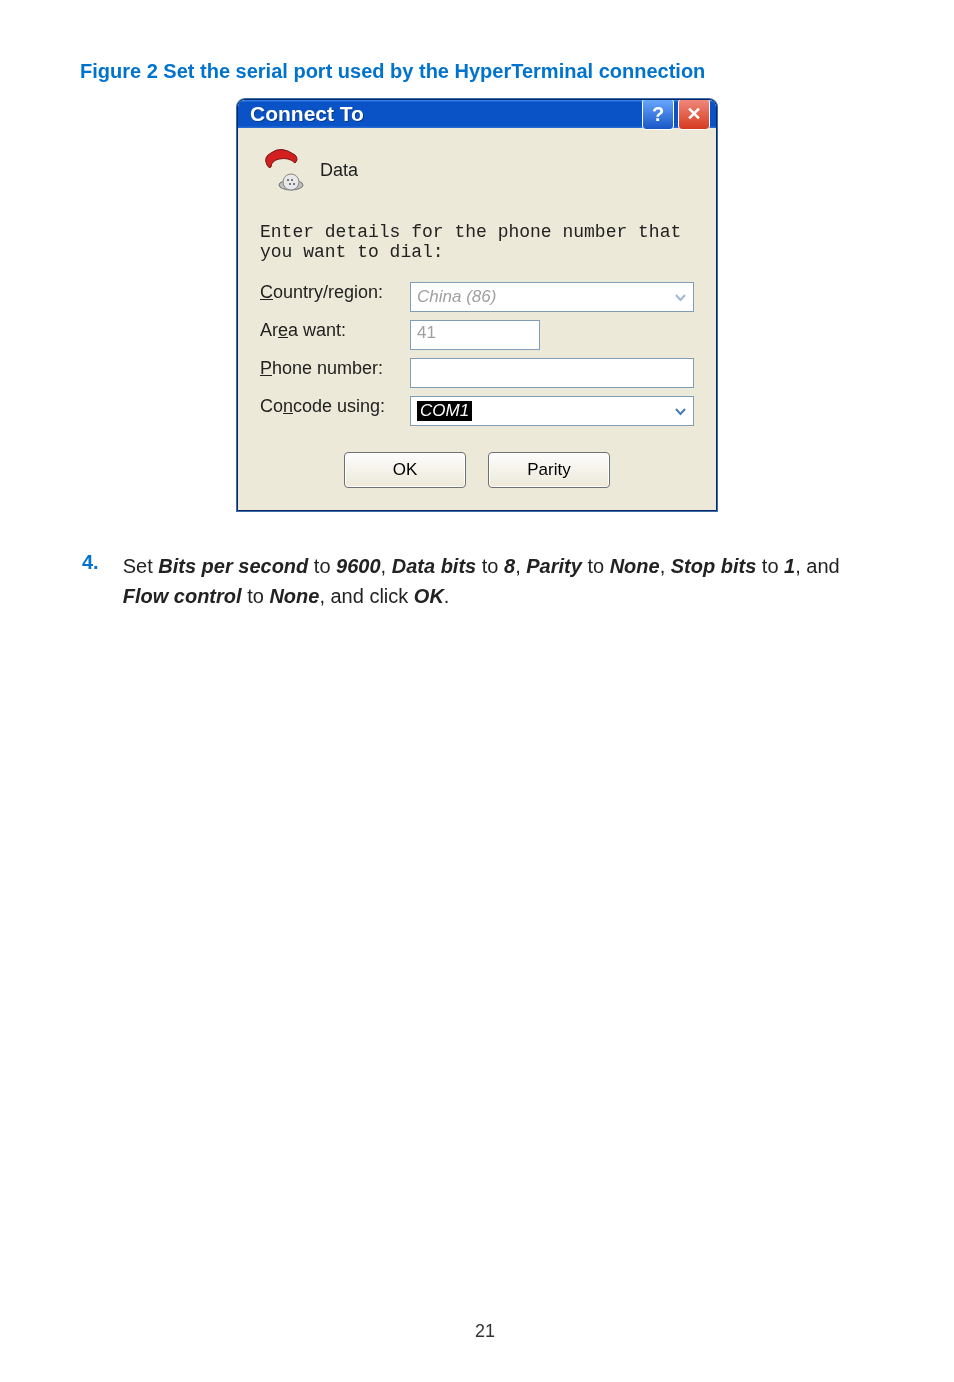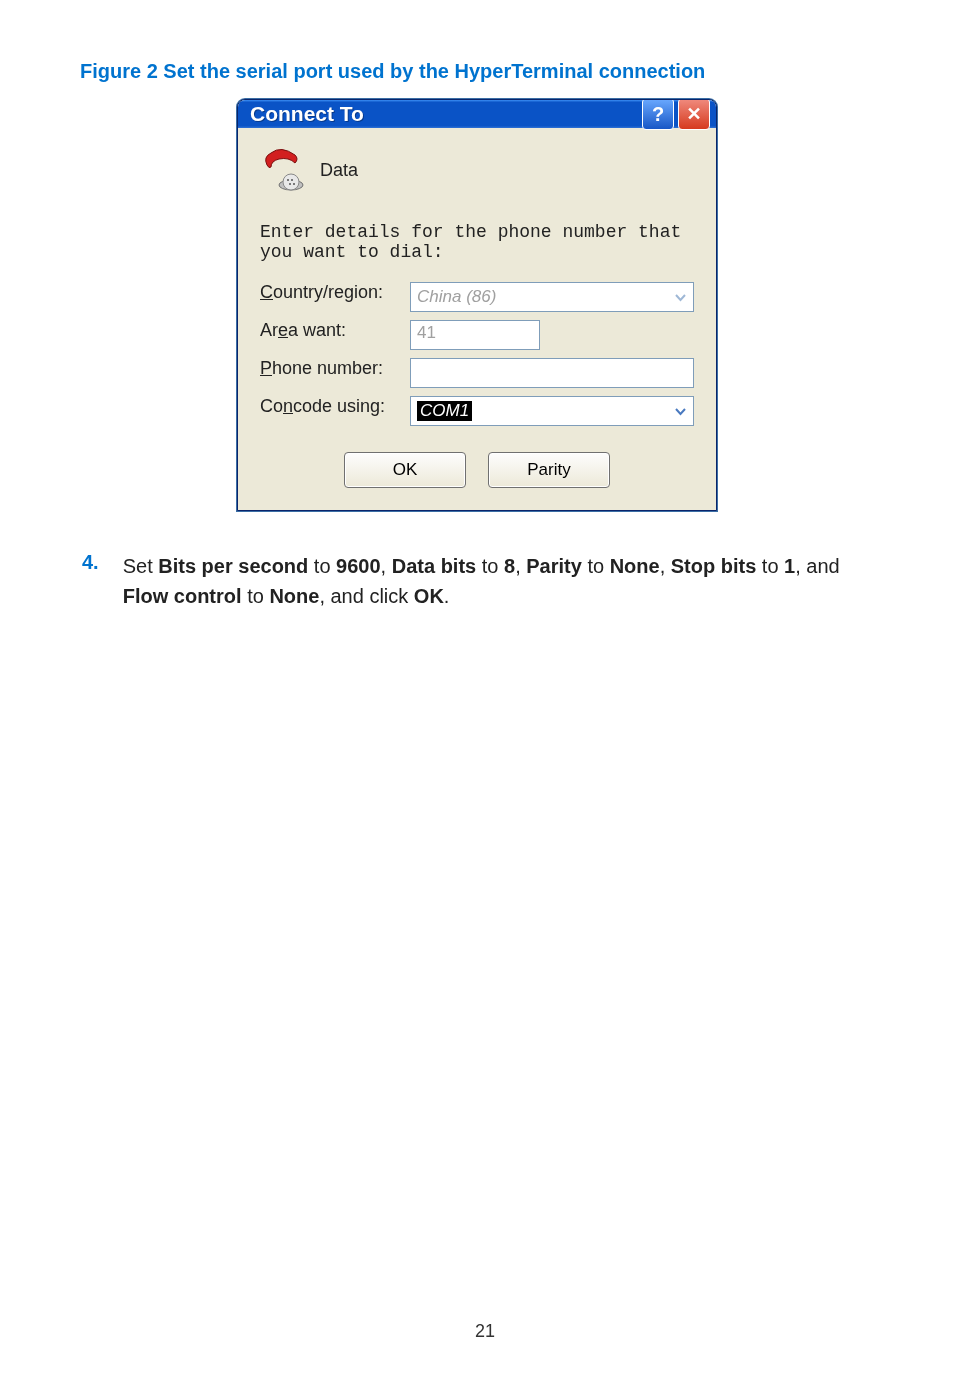--- a/index.html
+++ b/index.html
@@ -190,20 +190,21 @@
       flex-shrink: 0;
     }
     .step-text {
       font-size: 20px;
       color: #222;
       font-family: 'Segoe UI', 'Helvetica Neue', Arial, sans-serif;
       line-height: 1.5;
     }
     .step-text .b {
       font-weight: bold;
+      font-style: italic;
     }
     .page-num {
       position: absolute;
       bottom: 40px;
       left: 16px;
       right: 0;
       text-align: center;
       font-size: 18px;
       color: #333;
       font-family: Arial, sans-serif;

